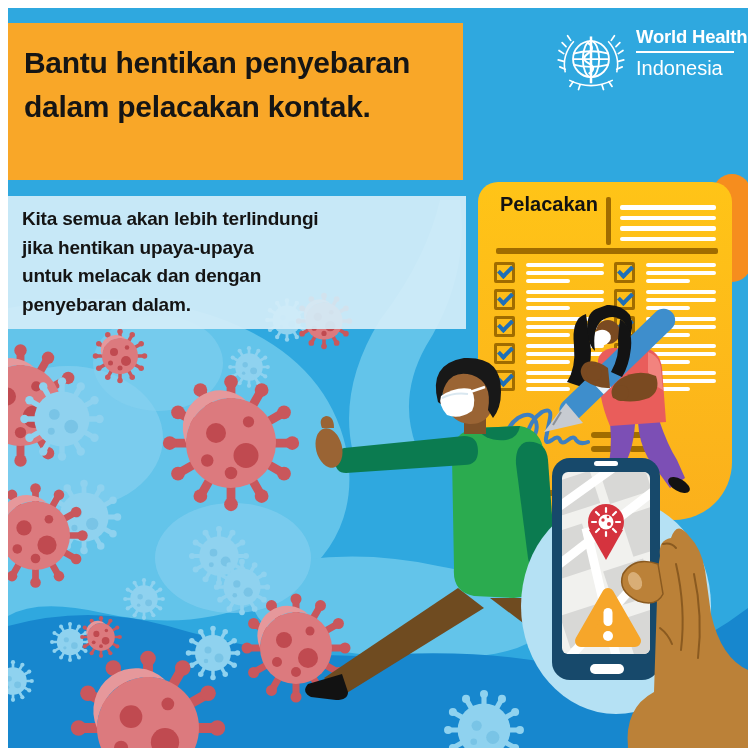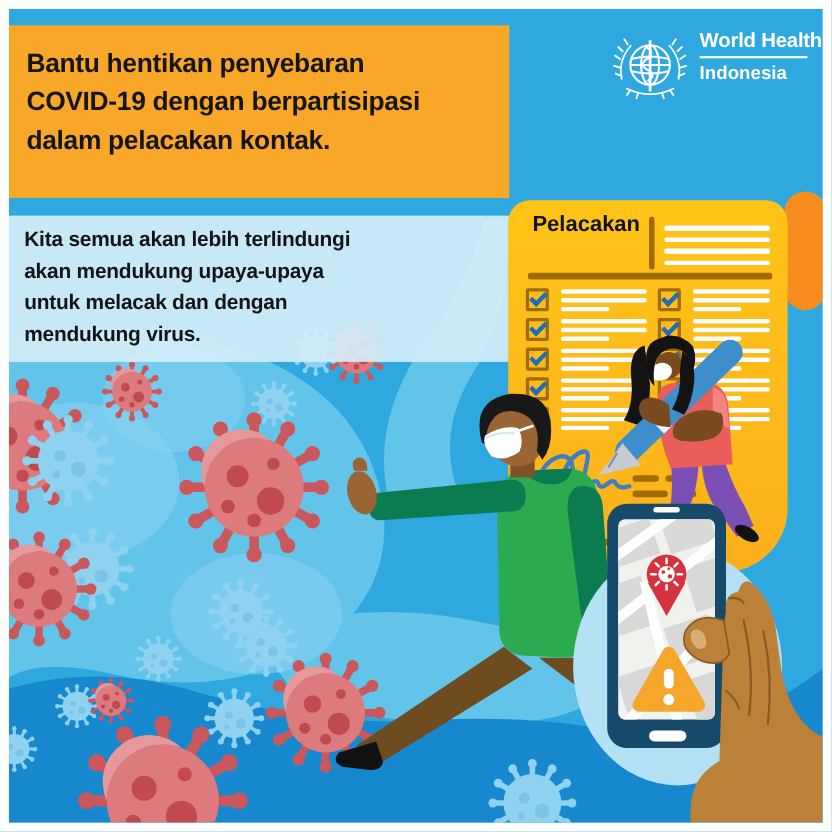--- a/index.html
+++ b/index.html
@@ -2,38 +2,38 @@
 <html><head>
 <meta charset="utf-8">
 <style>
   html,body{margin:0;padding:0;}
   body{width:756px;height:756px;background:#ffffff;font-family:"Liberation Sans",sans-serif;position:relative;overflow:hidden;}
   .poster{position:absolute;left:8px;top:8px;width:740px;height:740px;background:#2FA8DF;overflow:hidden;}
   .layer{position:absolute;left:0;top:0;width:740px;height:740px;}
 
   
   .banner{position:absolute;left:0;top:15px;width:455px;height:157px;background:#F9A728;}
-  .headline{position:absolute;left:16px;top:18px;color:#151515;font-size:24px;font-weight:700;line-height:1.45;letter-spacing:-0.3px;}
+  .headline{position:absolute;left:16px;top:18px;color:#151515;font-size:30px;font-weight:700;line-height:1.45;letter-spacing:-0.3px;}
 
   
   .who{position:absolute;left:544px;top:14px;width:196px;height:86px;}
   .who-emblem{position:absolute;left:0;top:2px;}
   .who-text{position:absolute;left:84px;top:4px;color:#fff;}
   .who-org{font-size:18.5px;font-weight:700;line-height:1.16;letter-spacing:-0.2px;}
   .who-div{width:98px;height:2px;background:#fff;margin-top:4px;}
-  .who-country{font-size:17px;font-weight:700;margin-top:4px;}
+  .who-country{font-size:20px;font-weight:400;margin-top:4px;}
 
   
   .msg{position:absolute;left:0;top:188px;width:458px;height:133px;background:rgba(211,237,249,0.93);}
   .msg-text{position:absolute;left:14px;top:9px;color:#141414;font-size:19px;font-weight:700;line-height:1.5;letter-spacing:-0.2px;}
 
   
   .clip{position:absolute;left:454px;top:166px;width:292px;height:352px;}
   .curl{position:absolute;left:251px;top:0;width:38px;height:108px;background:#F68D1E;border-radius:19px;}
-  .paper{position:absolute;left:0;top:8px;width:254px;height:338px;background:linear-gradient(180deg,#FFC417 0%,#FBB01C 100%);border-radius:20px 20px 58px 18px;}
+  .paper{position:absolute;left:16px;top:8px;width:254px;height:338px;background:linear-gradient(180deg,#FFC417 0%,#FBB01C 100%);border-radius:20px 20px 58px 18px;}
   .clip-title{position:absolute;left:22px;top:8px;color:#121212;font-size:20px;font-weight:700;line-height:1.45;}
   .vdiv{position:absolute;left:128px;top:15px;width:5px;height:48px;background:#A06C00;border-radius:2px;}
   .hline{position:absolute;background:#fff;border-radius:2px;height:4.5px;}
   .rule{position:absolute;left:18px;top:66px;width:222px;height:5.5px;background:#A06C00;border-radius:2px;}
   .colA{position:absolute;left:16px;top:79px;}
   .colB{position:absolute;left:136px;top:79px;}
   .item{position:relative;width:110px;height:27px;}
   .cb{position:absolute;left:0;top:1px;width:15px;height:15px;border:3px solid #A06C00;border-radius:2px;}
   .cb::after{content:"";position:absolute;left:1px;top:1px;width:11px;height:5px;border-left:4px solid #1E6FB8;border-bottom:4px solid #1E6FB8;transform:rotate(-45deg);}
   .ln{position:absolute;background:#fff;border-radius:2px;height:4px;}
@@ -158,30 +158,29 @@
       <use href="#cv-blue" x="175" y="615" width="60" height="60"></use>
       <use href="#cv-red" x="55" y="635" width="170" height="170"></use>
       <use href="#cv-red" x="228" y="580" width="120" height="120"></use>
       <use href="#cv-blue" x="432" y="678" width="88" height="88"></use>
     </g>
   </svg>
 
   <div class="msg">
     <div class="msg-text">
       <div>Kita semua akan lebih terlindungi</div>
-      <div>akan mendukung upaya-upaya</div>
+      <div>jika hentikan upaya-upaya</div>
       <div>untuk melacak dan dengan</div>
-      <div>mendukung virus.</div>
+      <div>penyebaran dalam.</div>
     </div>
   </div>
 
   <div class="banner">
     <div class="headline">
       <div>Bantu hentikan penyebaran</div>
-      <div>COVID-19 dengan berpartisipasi</div>
       <div>dalam pelacakan kontak.</div>
     </div>
   </div>
 
   <div class="who">
     <svg class="who-emblem" width="78" height="78" viewBox="0 0 100 100">
       <g stroke="#FFFFFF" fill="none" stroke-width="2.4">
         <circle cx="50" cy="45" r="23"></circle>
         <ellipse cx="50" cy="45" rx="10.5" ry="23"></ellipse>
         <path d="M27.5,38 Q50,32 72.5,38"></path>

